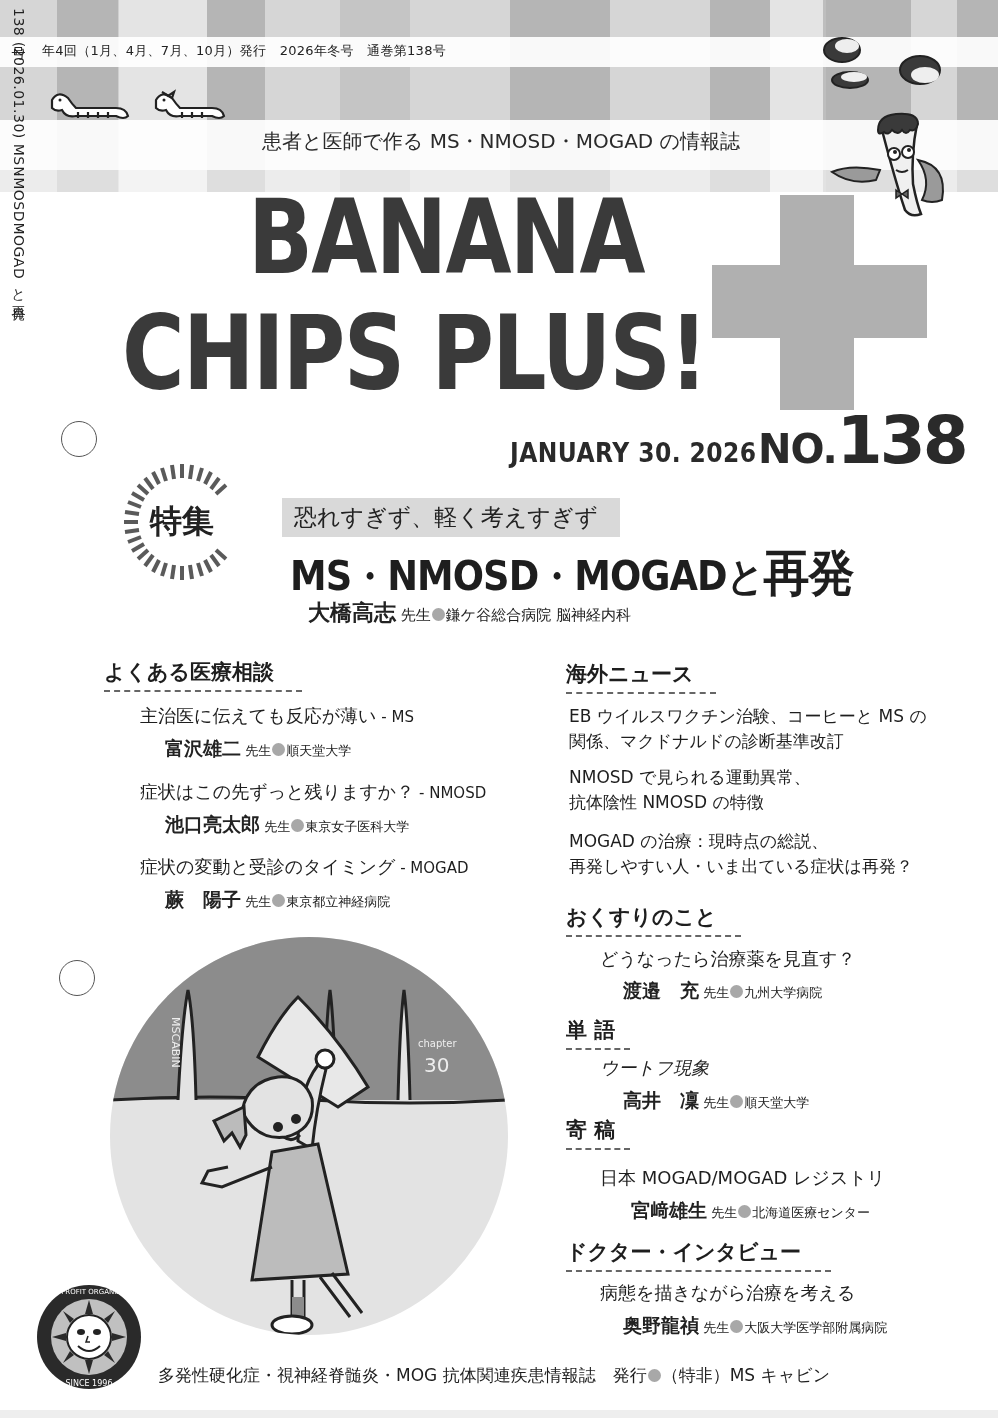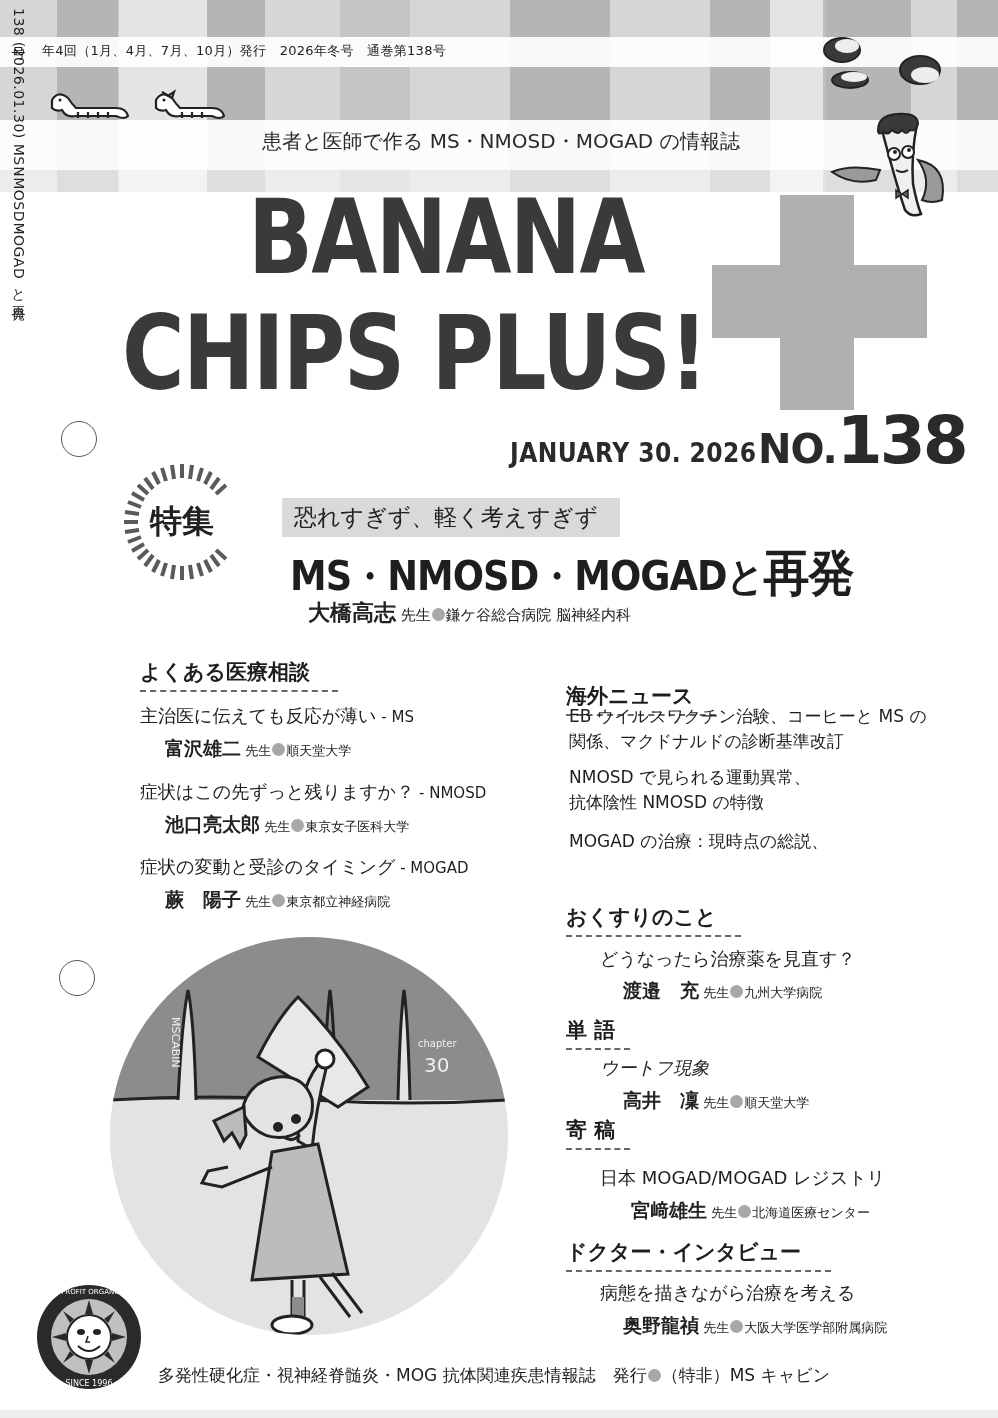--- a/index.html
+++ b/index.html
@@ -179,21 +179,21 @@
 
 <div class="feature-sub">恐れすぎず、軽く考えすぎず</div>
 <div class="feature-title">
   <span>MS・NMOSD・MOGADと</span><span class="big">再発</span>
 </div>
 <div class="feature-author">
   <span class="name">大橋高志</span>
   <span>先生</span><span class="dot"></span><span>鎌ケ谷総合病院 脳神経内科</span>
 </div>
 
-<div class="section-head" style="left:104px;top:658px;width:198px;margin-left:36px;">よくある医療相談</div>
+<div class="section-head" style="left:104px;top:658px;width:198px;">よくある医療相談</div>
 
 <div class="item-title" style="left:120px;top:704px;">
   <span>主治医に伝えても反応が薄い</span><span class="tag"> - MS</span>
 </div>
 <div class="item-author" style="left:165px;top:736px;">
   <span class="name">富沢雄二</span>
   <span>先生</span><span class="dot"></span><span>順天堂大学</span>
 </div>
 
 <div class="item-title" style="left:120px;top:780px;">
@@ -205,32 +205,33 @@
 </div>
 
 <div class="item-title" style="left:120px;top:855px;">
   <span>症状の変動と受診のタイミング</span><span class="tag"> - MOGAD</span>
 </div>
 <div class="item-author" style="left:165px;top:887px;">
   <span class="name">蕨　陽子</span>
   <span>先生</span><span class="dot"></span><span>東京都立神経病院</span>
 </div>
 
-<div class="section-head" style="left:566px;top:682px;width:150px;">海外ニュース</div>
+<div class="section-head" style="left:566px;top:660px;width:150px;">海外ニュース</div>
 
 <div class="news-item" style="left:569px;top:704px;">
   <div>EB ウイルスワクチン治験、コーヒーと MS の</div>
   <div>関係、マクドナルドの診断基準改訂</div>
 </div>
 <div class="news-item" style="left:569px;top:765px;">
   <div>NMOSD で見られる運動異常、</div>
   <div>抗体陰性 NMOSD の特徴</div>
 </div>
 <div class="news-item" style="left:569px;top:829px;">
   <div>MOGAD の治療：現時点の総説、</div>
+  <div>再発しやすい人・いま出ている症状は再発？</div>
 </div>
 
 <div class="section-head" style="left:566px;top:903px;width:175px;">おくすりのこと</div>
 <div class="item-title" style="left:580px;top:947px;">どうなったら治療薬を見直す？</div>
 <div class="item-author" style="left:623px;top:978px;">
   <span class="name">渡邉　充</span>
   <span>先生</span><span class="dot"></span><span>九州大学病院</span>
 </div>
 
 <div class="section-head" style="left:566px;top:1016px;width:64px;">単 語</div>

